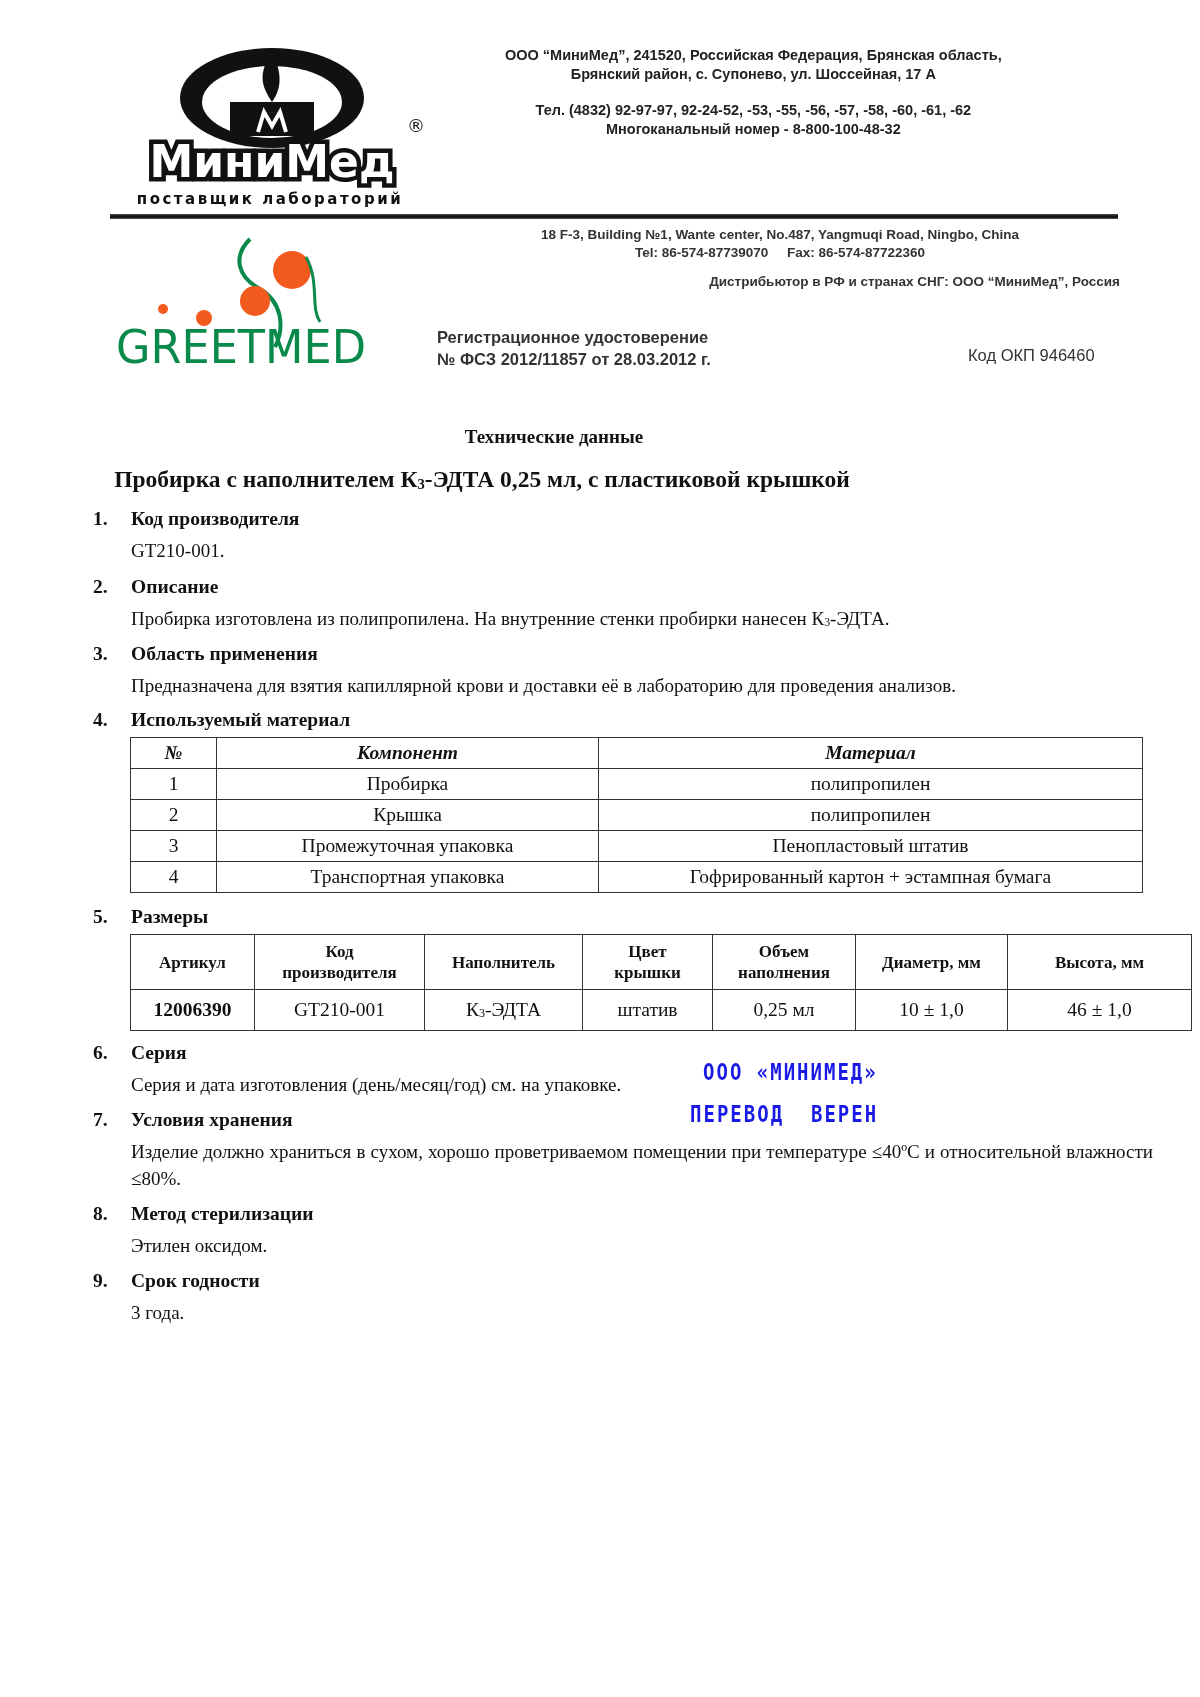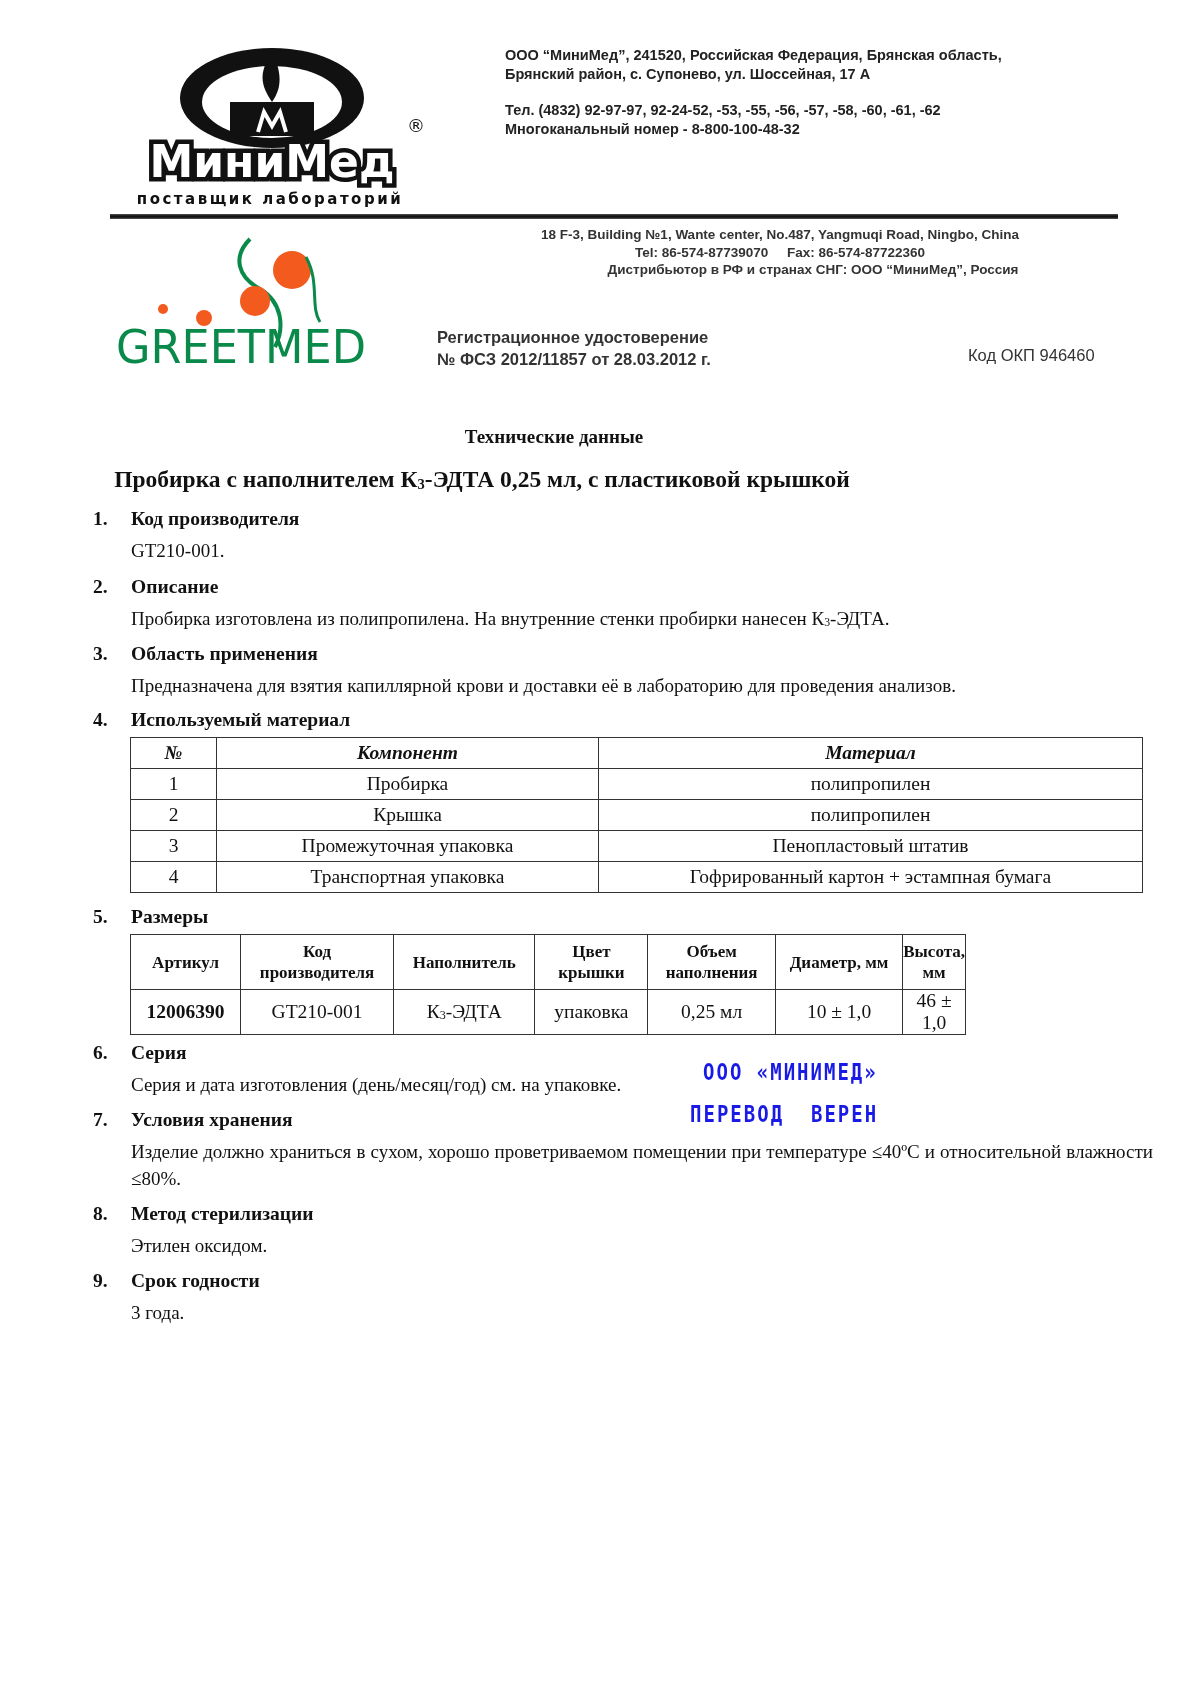--- a/index.html
+++ b/index.html
@@ -1,56 +1,56 @@
 <!DOCTYPE html>
 <html><head>
 <meta charset="utf-8">
 <style>
   html, body { margin: 0; padding: 0; background: #ffffff; }
   body { width: 1200px; height: 1697px; position: relative; overflow: hidden; color: #111; }
   .abs { position: absolute; }
 
   
   .mm-logo { left: 112px; top: 40px; width: 330px; height: 170px; }
-  .mm-contacts { left: 505px; top: 46px; font-family: "Liberation Sans", sans-serif; font-weight: bold; font-size: 14.5px; line-height: 19px; color: #222; }
+  .mm-contacts { left: 505px; top: 46px; font-family: "Liberation Sans", sans-serif; font-weight: bold; font-size: 14.5px; line-height: 19px; color: #222; text-align: center; }
   .mm-contacts .gap { height: 17px; }
   .mm-contacts .inn-val { font-weight: normal; }
   .mm-contacts a, .gm-block a { color: #1a1aa6; text-decoration: underline; }
   .mm-row { display: flex; }
   .mm-row .web { margin-left: 56px; }
   .mm-row .mail { margin-left: 30px; }
 
   .divider { left: 110px; top: 214px; width: 1008px; height: 5px; background: linear-gradient(#555, #111 40%, #111 60%, #555); }
 
   
   .gm-logo { left: 110px; top: 227px; width: 300px; height: 150px; }
   .gm-block { left: 440px; top: 226px; width: 680px; font-family: "Liberation Sans", sans-serif; font-weight: bold; font-size: 13.5px; line-height: 17.5px; color: #333; text-align: center; }
   .gm-block .line { white-space: nowrap; }
-  .gm-block .distrib { margin-top: 0; text-align: center; padding-left: 66px; }
+  .gm-block .distrib { margin-top: 12px; text-align: right; padding-left: 66px; }
   .reg-block { left: 437px; top: 326px; font-family: "Liberation Sans", sans-serif; font-weight: bold; font-size: 16.5px; line-height: 22px; color: #333; }
   .okp { left: 968px; top: 346px; font-family: "Liberation Sans", sans-serif; font-weight: normal; font-size: 16.5px; color: #333; }
 
   
   .serif { font-family: "Liberation Serif", serif; }
   .doc-kicker { left: 0; width: 1108px; top: 426px; text-align: center; font-weight: bold; font-size: 19px; }
   .doc-title { left: 0; width: 964px; top: 466px; text-align: center; font-weight: bold; font-size: 23.5px; }
   sub.k { font-size: 0.62em; vertical-align: -0.12em; }
 
   .section { position: absolute; left: 93px; width: 1060px; font-family: "Liberation Serif", serif; }
   .section .head { font-weight: bold; font-size: 19.5px; display: flex; }
   .section .num { width: 38px; }
   .section .body { margin-left: 38px; font-size: 19px; margin-top: 7px; line-height: 27px; }
   .justify { text-align: justify; }
 
   table.tbl { border-collapse: collapse; font-family: "Liberation Serif", serif; position: absolute; }
   table.tbl td, table.tbl th { border: 1.3px solid #333; text-align: center; padding: 0; }
   .mat-tbl { left: 130px; top: 737px; width: 1013px; font-size: 19.5px; }
   .mat-tbl th { font-style: italic; font-weight: bold; height: 30px; }
   .mat-tbl td { height: 30px; }
-  .dim-tbl { left: 130px; top: 934px; width: 836px; padding-left: 32px; }
+  .dim-tbl { left: 130px; top: 934px; width: 1062px; padding-left: 32px; }
   .dim-tbl th { font-weight: bold; font-size: 17px; line-height: 21px; height: 54px; }
   .dim-tbl td { font-size: 19.5px; height: 40px; }
   .dim-tbl td.art { font-weight: bold; }
 
   .stamp { left: 690px; font-family: "DejaVu Sans Mono", monospace; font-weight: bold; color: #1a1ae6; letter-spacing: 2px; transform: scaleY(1.25); transform-origin: left top; }
   .stamp1 { top: 1057px; font-size: 19px; left: 703px; }
   .stamp2 { top: 1099px; font-size: 19px; }
 </style>
 </head>
 <body>
@@ -194,21 +194,21 @@
     <th><span>Наполнитель</span></th>
     <th><span>Цвет</span><br><span>крышки</span></th>
     <th><span>Объем</span><br><span>наполнения</span></th>
     <th><span>Диаметр, мм</span></th>
     <th><span>Высота, мм</span></th>
   </tr>
   <tr>
     <td class="art">12006390</td>
     <td>GT210-001</td>
     <td><span>К</span><sub class="k">3</sub><span>-ЭДТА</span></td>
-    <td>упаковка</td>
+    <td>штатив</td>
     <td>0,25 мл</td>
     <td>10 ± 1,0</td>
     <td>46 ± 1,0</td>
   </tr>
 </tbody>
   </table>
 
 <div class="section" style="top: 1042px;">
   <div class="head">
       <span class="num">6.</span>

